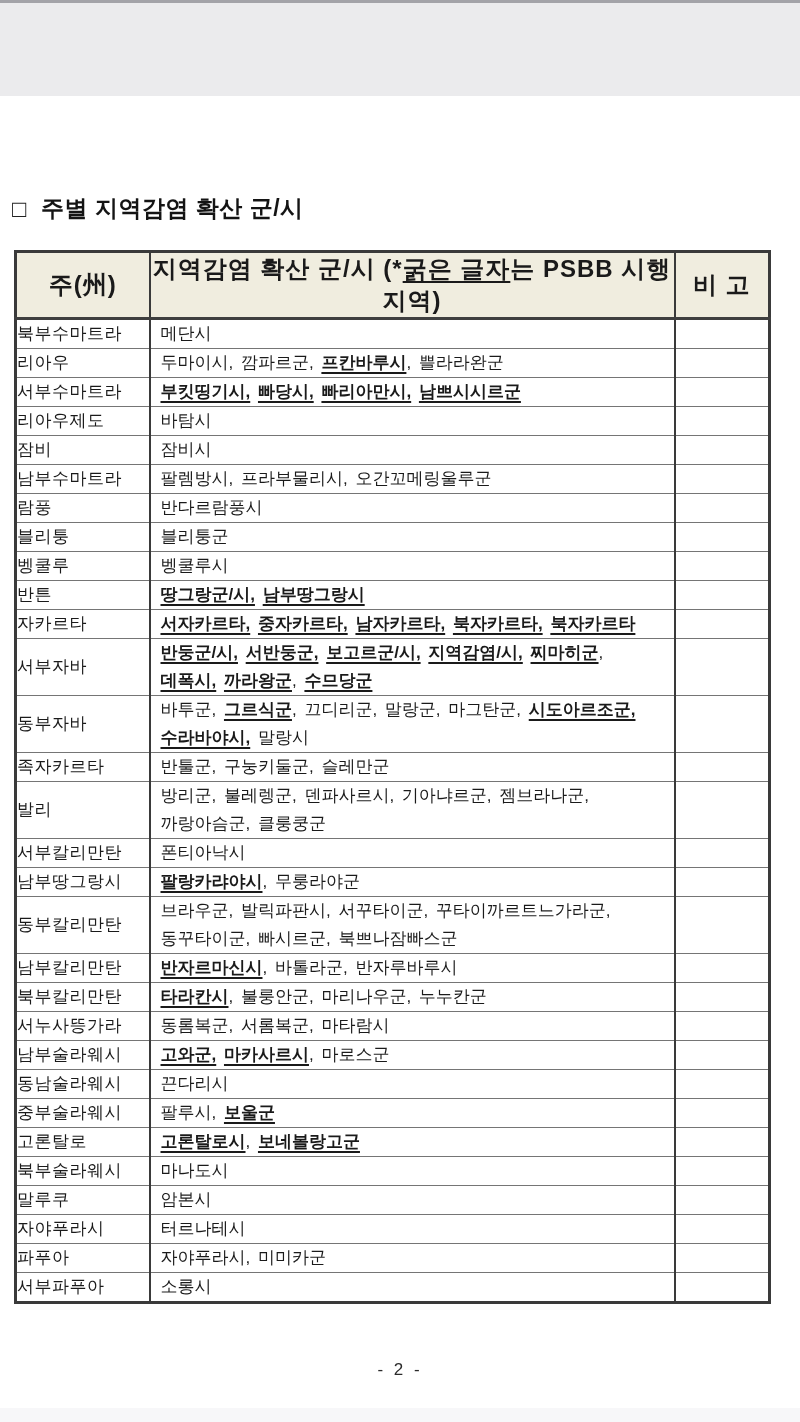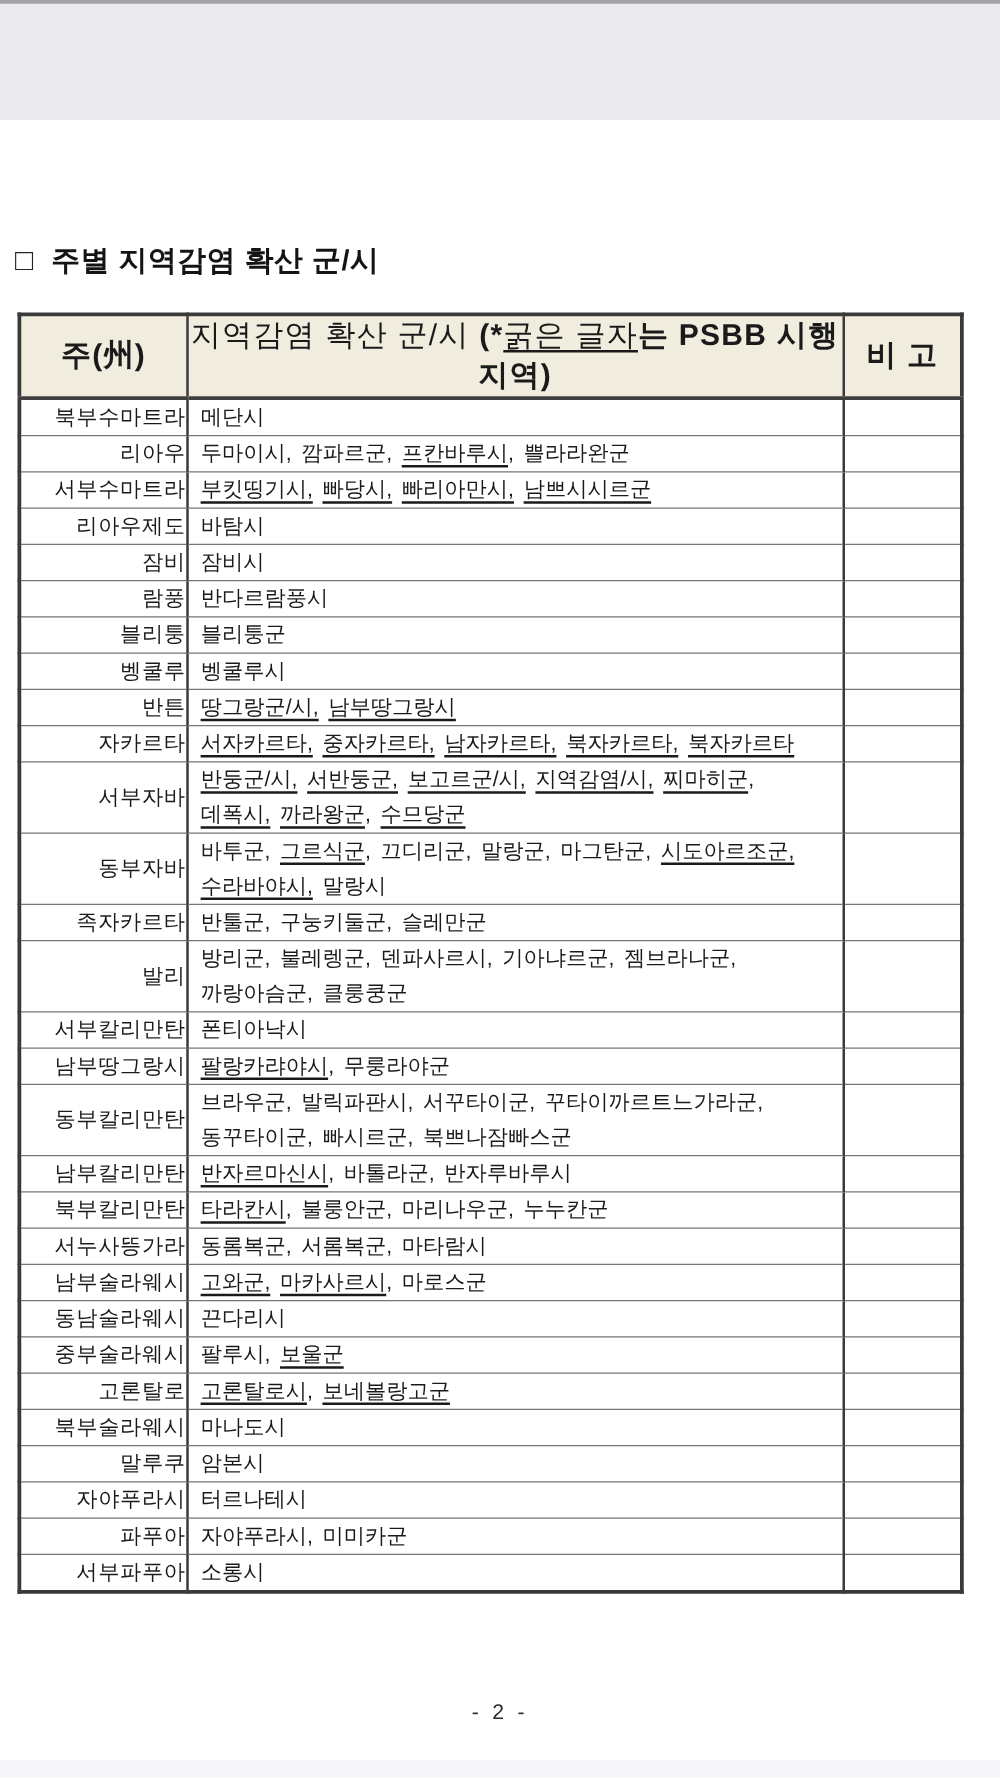--- a/index.html
+++ b/index.html
@@ -34,28 +34,28 @@
     height: 36px; line-height: 32px;
     text-align: center; padding: 0;
     letter-spacing: 1px;
   }
   .doc-table td {
     border-top: 1px solid #757575;
     font-size: 17px; line-height: 28px;
     padding: 0; vertical-align: middle;
   }
   .doc-table th + th, .doc-table td + td { border-left: 2px solid #3a3a3a; }
-  td.province { text-align: right; letter-spacing: 0.5px; }
+  td.province { text-align: left; letter-spacing: 0.5px; }
   td.region {
     text-align: left; padding: 0 6px 0 10px;
     white-space: pre-wrap; word-spacing: 3px; margin-left: 36px;
   }
-  .b  { font-weight: 400; text-align: center; }
+  .b  { font-weight: 700; text-align: center; }
   .bu {
-    font-weight: 400;
+    font-weight: 700;
     text-decoration: underline;
     text-decoration-thickness: 1.5px;
     text-underline-offset: 4px;
   }
   .page-number {
     position: absolute; top: 1360px; left: 0;
     width: 800px; text-align: center;
     font-size: 17px; letter-spacing: 3px; color: #2b2b2b;
   }
   .bottombar {
@@ -106,20 +106,25 @@
         <td class="province">리아우제도</td>
         <td class="region"><span>바탐시</span></td>
         <td class="remark"></td>
       </tr>
       <tr>
         <td class="province">잠비</td>
         <td class="region"><span>잠비시</span></td>
         <td class="remark"></td>
       </tr>
       <tr>
+        <td class="province">남부수마트라</td>
+        <td class="region"><span>팔렘방시, 프라부물리시, 오간꼬메링울루군</span></td>
+        <td class="remark"></td>
+      </tr>
+      <tr>
         <td class="province">람풍</td>
         <td class="region"><span>반다르람풍시</span></td>
         <td class="remark"></td>
       </tr>
       <tr>
         <td class="province">블리퉁</td>
         <td class="region"><span>블리퉁군</span></td>
         <td class="remark"></td>
       </tr>
       <tr>

